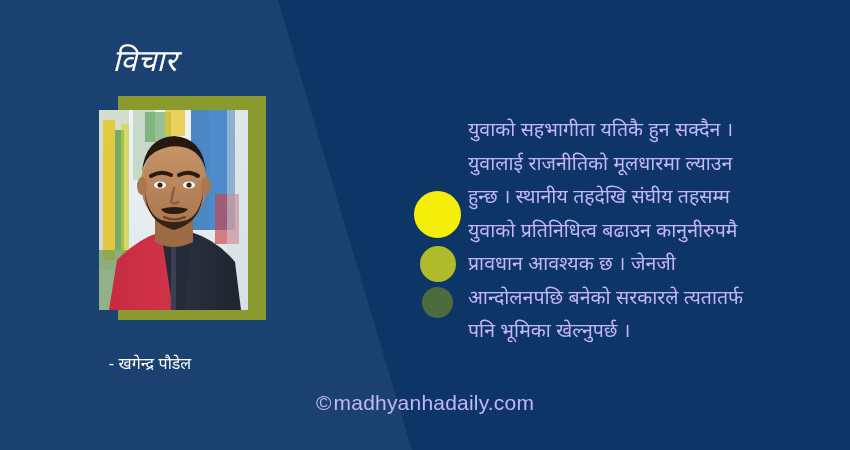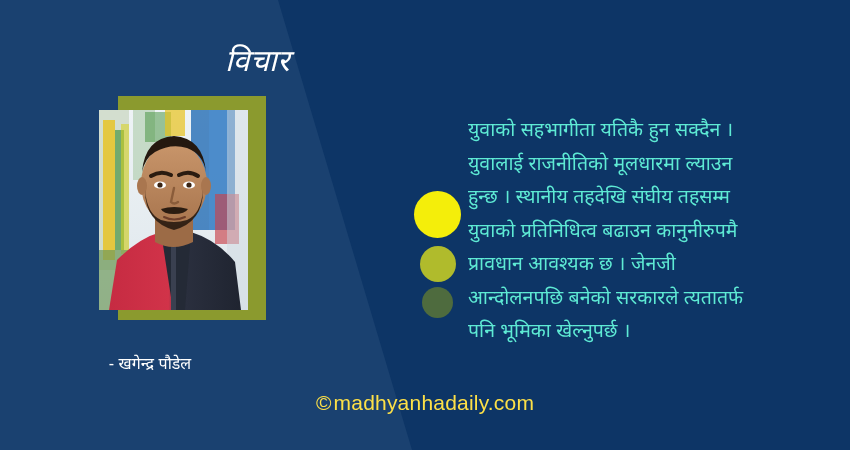--- a/index.html
+++ b/index.html
@@ -28,21 +28,21 @@
     background: #1a4170;
     clip-path: polygon(0 0, 278px 0, 412px 450px, 0 450px);
   }
 
   
   #title {
     position: absolute;
     left: 0;
     top: 44px;
     width: 290px;
-    text-align: right;
+    text-align: center;
     color: #ffffff;
     font-size: 30px;
     font-style: italic;
     font-weight: 400;
     letter-spacing: 0.5px;
     line-height: 1.1;
     white-space: nowrap;
   }
 
   
@@ -88,34 +88,34 @@
   #dot-1 { left: 414px; top: 191px; width: 47px; height: 47px; background: #f4ee0a; }
   #dot-2 { left: 420px; top: 246px; width: 36px; height: 36px; background: #b0bb2c; }
   #dot-3 { left: 422px; top: 287px; width: 31px; height: 31px; background: #4e6b3e; }
 
   
   #quote {
     position: absolute;
     left: 468px;
     top: 113px;
     width: 350px;
-    color: #5eead4;
+    color: #c4b5fd;
     font-size: 19.5px;
     line-height: 33.5px;
   }
   #quote .ln { display: block; white-space: nowrap; }
 
   
   #footer {
     position: absolute;
     left: 0;
     top: 391px;
     width: 850px;
     text-align: center;
-    color: #fde047;
+    color: #c4b5fd;
     font-size: 21px;
     letter-spacing: 0.2px;
   }
   #footer .mark { margin-right: 2px; }
 </style>
 </head>
 <body>
 
 <div id="card">
 

